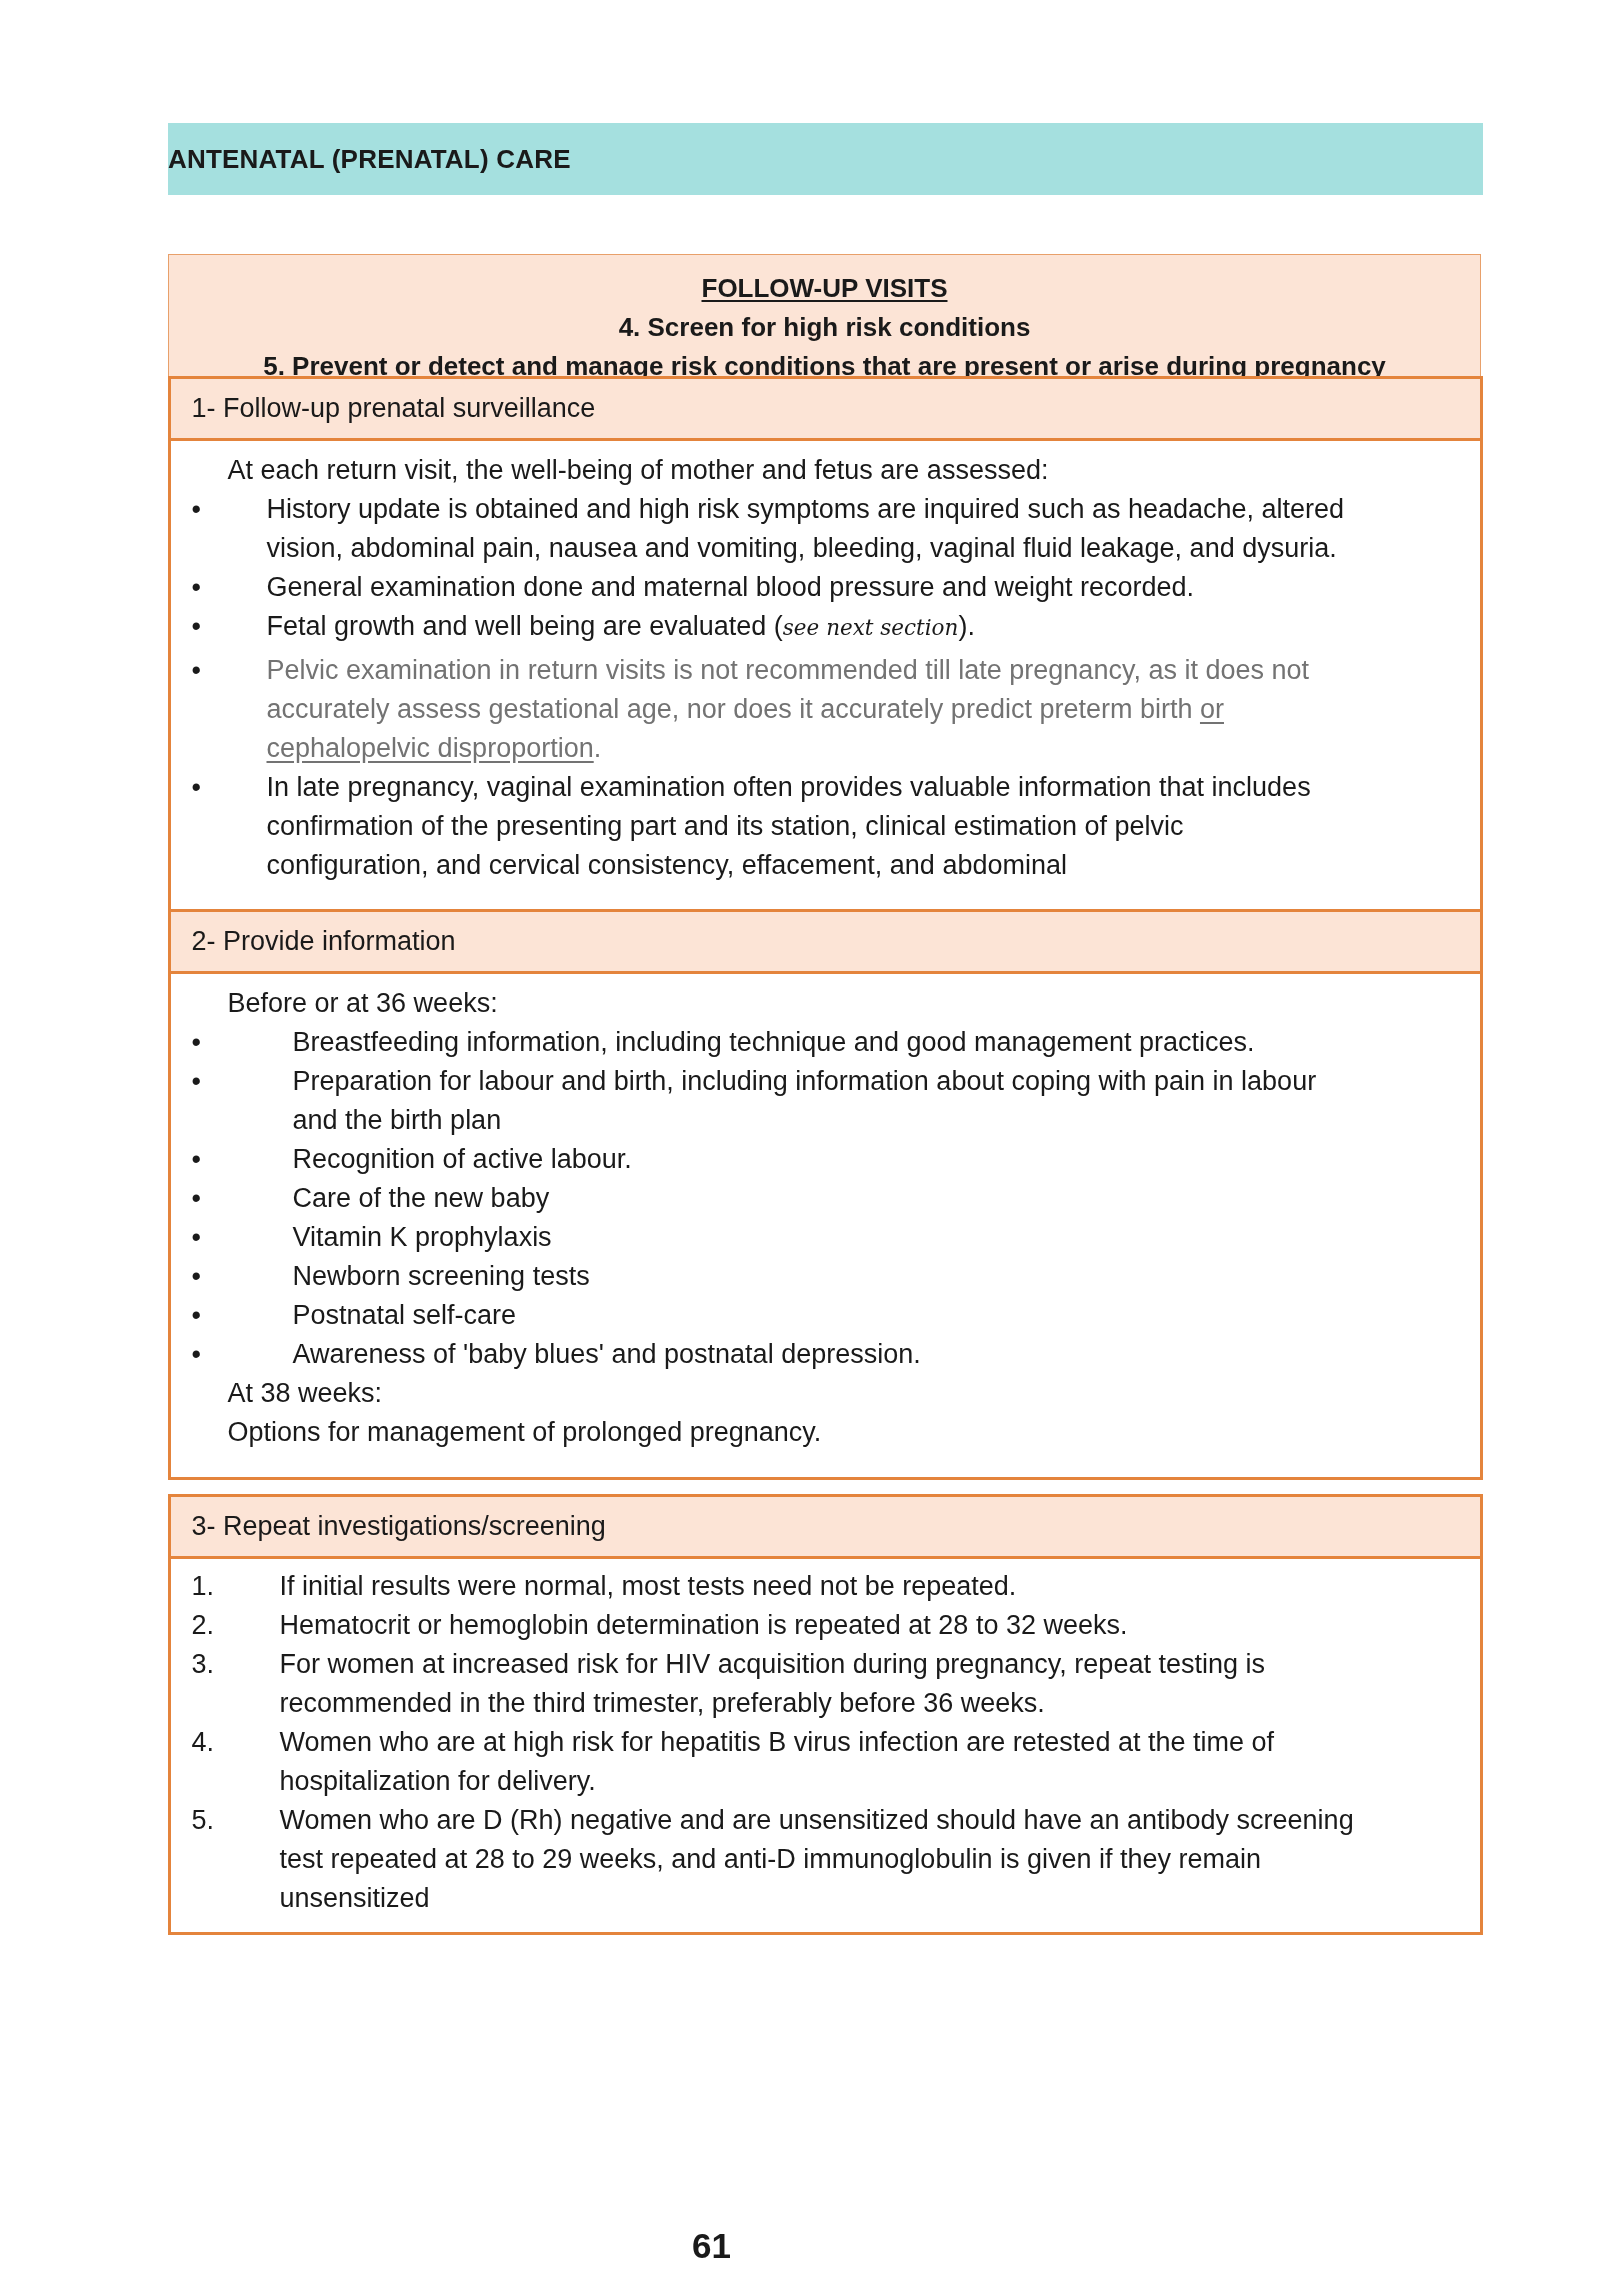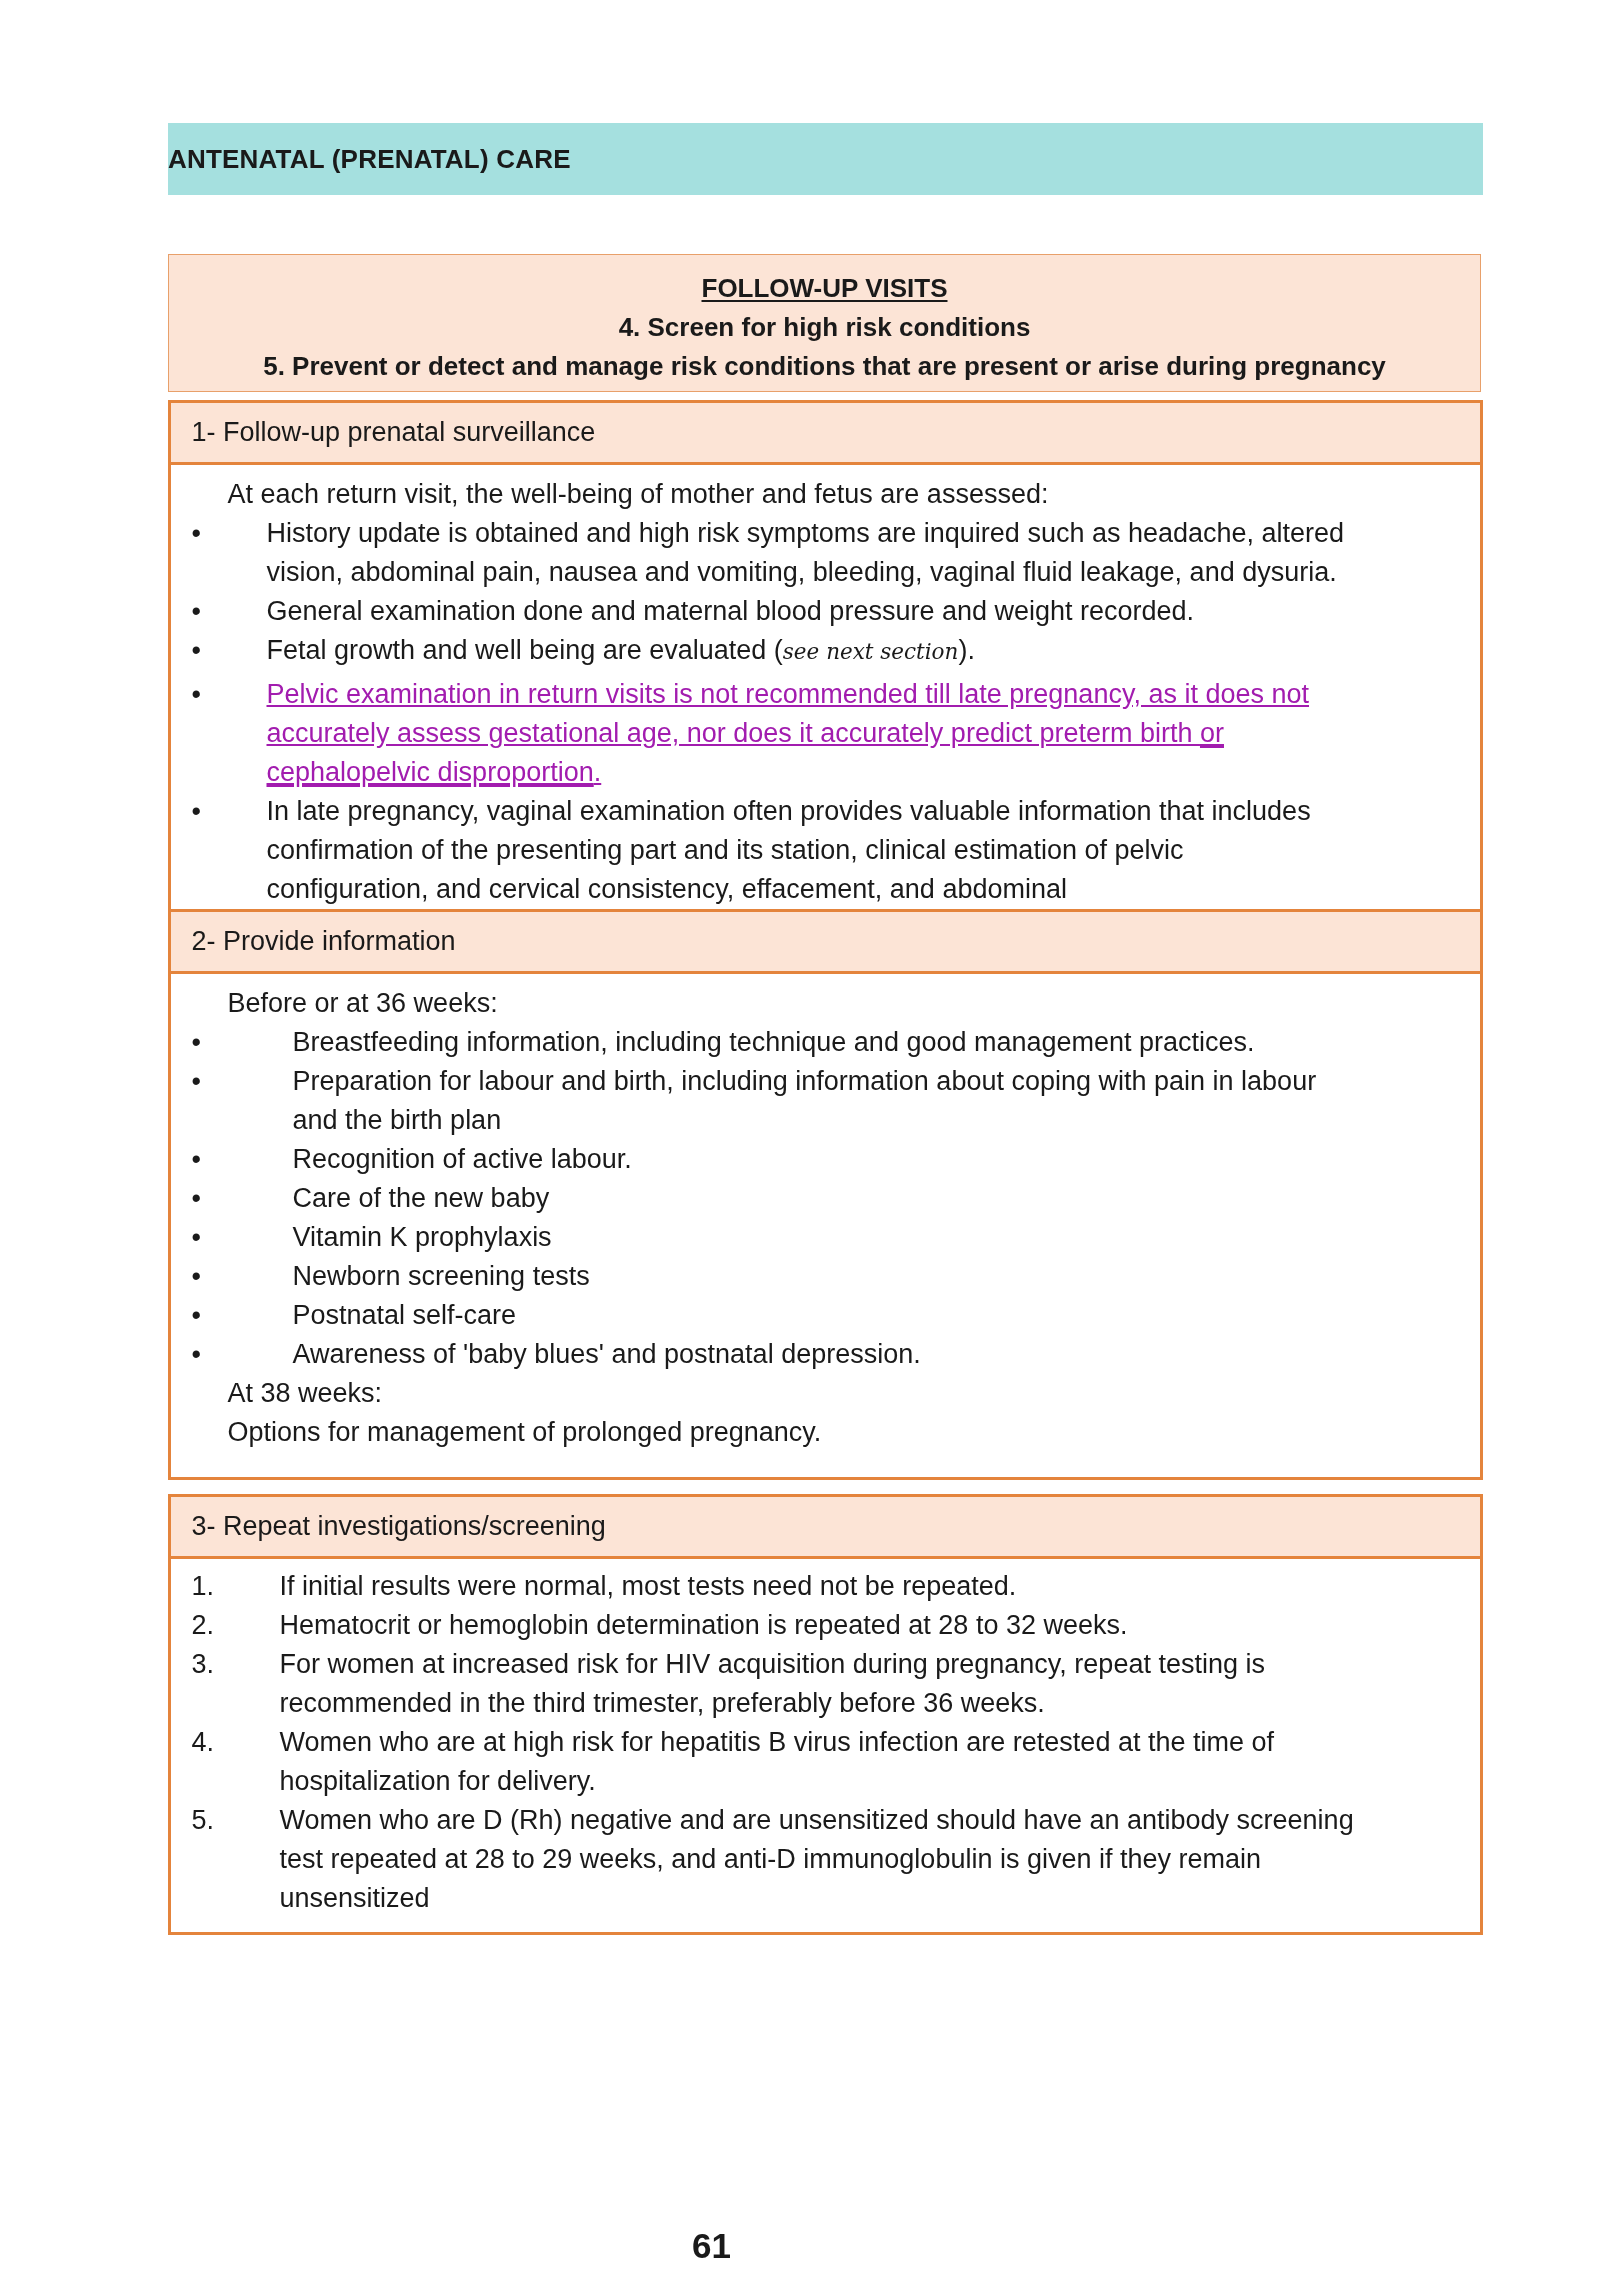--- a/index.html
+++ b/index.html
@@ -31,21 +31,21 @@
     padding-left: 20.5px; font-size: 27px;
   }
   .section-body { padding: 9.8px 20.5px 0 20.5px; font-size: 27px; line-height: 39px; }
   .line { white-space: nowrap; margin-left: 36px; }
   .bullet-row { display: flex; }
   .bullet-row .mark { flex: 0 0 auto; }
   .s1 .bullet-row .mark { width: 39px; }
   .s2 .bullet-row .mark { width: 65px; }
   .s3 .bullet-row .mark { width: 52px; }
   .bullet-row .txt { flex: 1 1 auto; }
-  .s1 .bullet-row.grey .txt { color: #a21caf; text-decoration: underline; }
+  .s1 .bullet-row.grey .txt { color: #737373; }
   .hand {
     font-family: "DejaVu Serif", serif; font-style: italic; font-size: 21.5px;
   }
   .ul { text-decoration: underline; text-underline-offset: 3.9px; }
   .page-number {
     position: absolute; left: 0; width: 1423px; top: 2206px; text-align: center;
     font-family: "Liberation Sans", sans-serif; font-weight: bold; font-size: 35px; margin-top: 20px;
   }
 </style>
 </head>
@@ -54,21 +54,21 @@
 <div class="page-title-bar">
   <span>ANTENATAL (PRENATAL) CARE</span>
 </div>
 
 <div class="followup-box">
   <div class="fu-title">FOLLOW-UP VISITS</div>
   <div>4. Screen for high risk conditions</div>
   <div>5. Prevent or detect and manage risk conditions that are present or arise during pregnancy</div>
 </div>
 
-<div class="section s1" style="top:400px; height:567px;">
+<div class="section s1" style="top:376px; height:567px;">
   <div class="section-header">
     <span>1- Follow-up prenatal surveillance</span>
   </div>
   <div class="section-body">
     <div class="line">At each return visit, the well-being of mother and fetus are assessed:</div>
 
     <div class="bullet-row">
       <span class="mark">•</span>
       <div class="txt">
         <div class="line">History update is obtained and high risk symptoms are inquired such as headache, altered</div>

